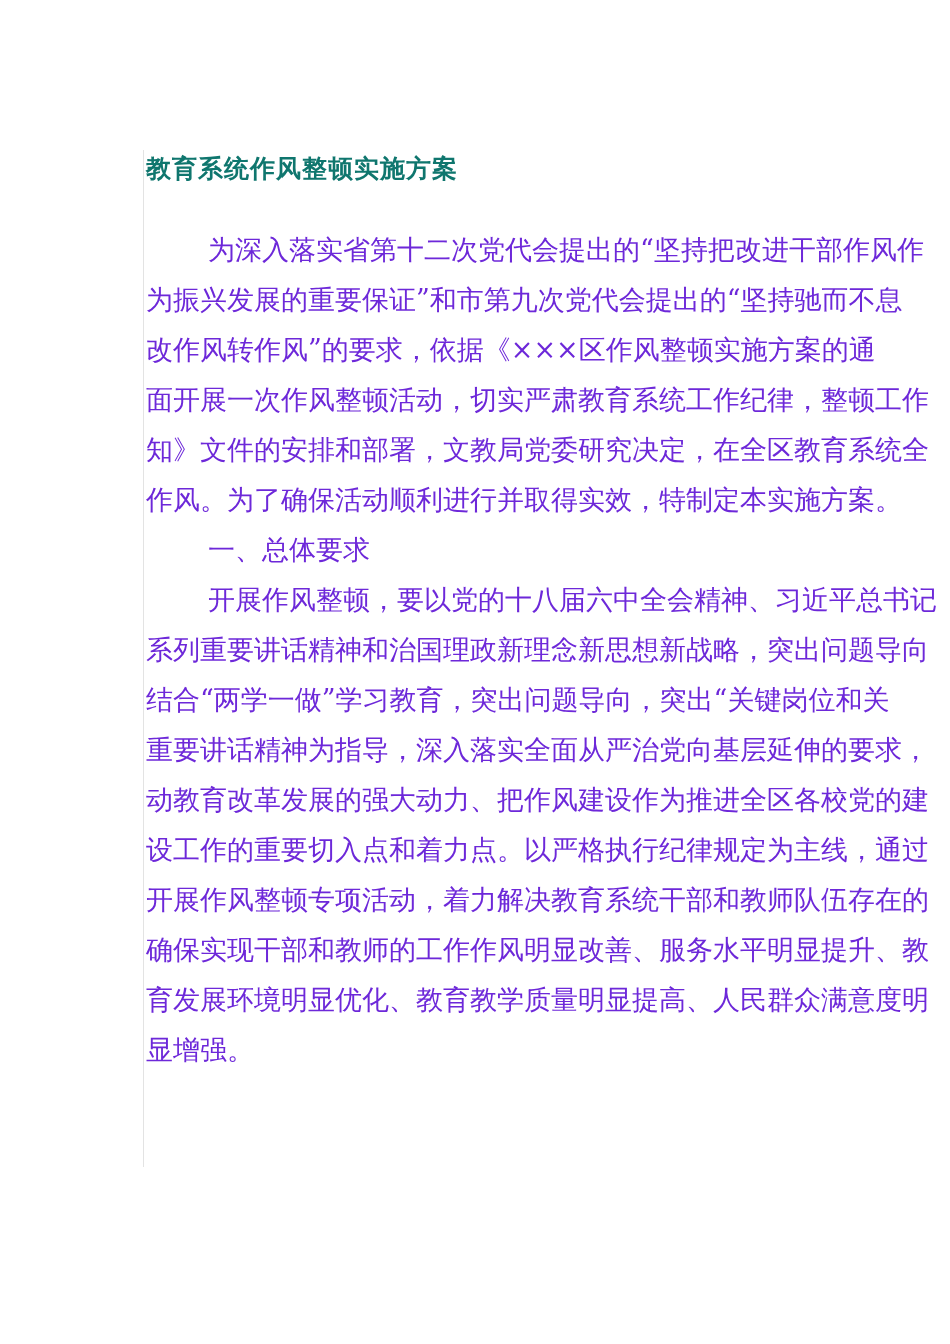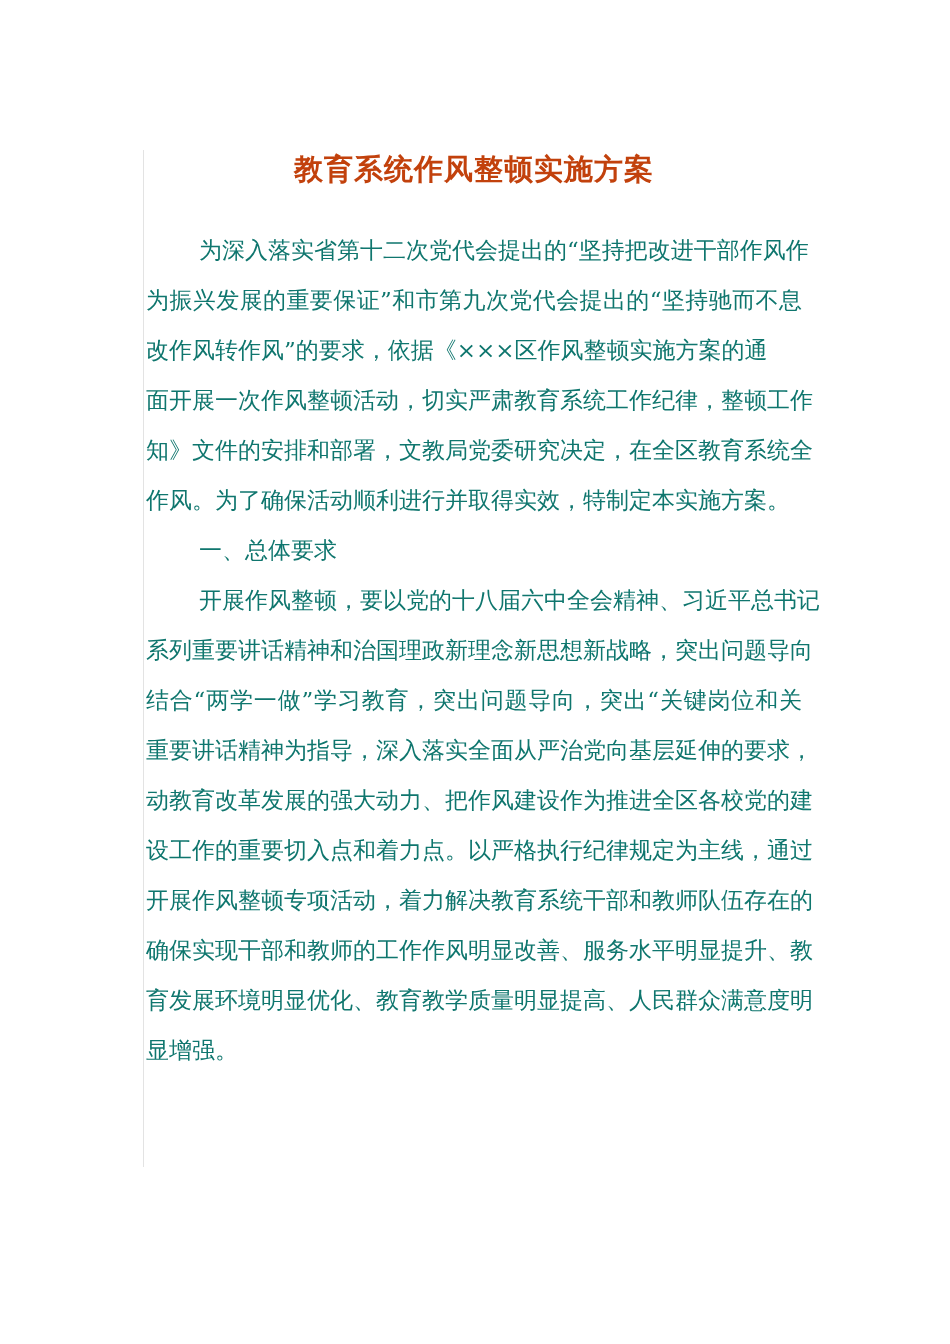--- a/index.html
+++ b/index.html
@@ -22,39 +22,39 @@
     background: #e3e3e3;
   }
   .doc {
     position: absolute;
     left: 146px;
     top: 0;
     width: 656px;
   }
   .doc-title {
     margin-top: 148px;
-    font-size: 29px;
+    font-size: 25px;
     line-height: 42px;
     font-weight: bold;
-    text-align: center;
+    text-align: left;
     letter-spacing: 1px;
-    color: #c2410c;
+    color: #0f766e;
   }
   .body-lines {
     margin-top: 35px;
   }
   .line {
     width: 100%;
-    font-size: 23px;
+    font-size: 27px;
     line-height: 50px;
     height: 50px;
     white-space: nowrap;
     text-align: justify;
     text-align-last: justify;
-    color: #0f766e;
+    color: #6d28d9;
   }
   .line.no-stretch {
     text-align: right;
     text-align-last: left;
   }
   .line.indent {
     text-indent: 2.3em;
   }
 </style>
 </head>

